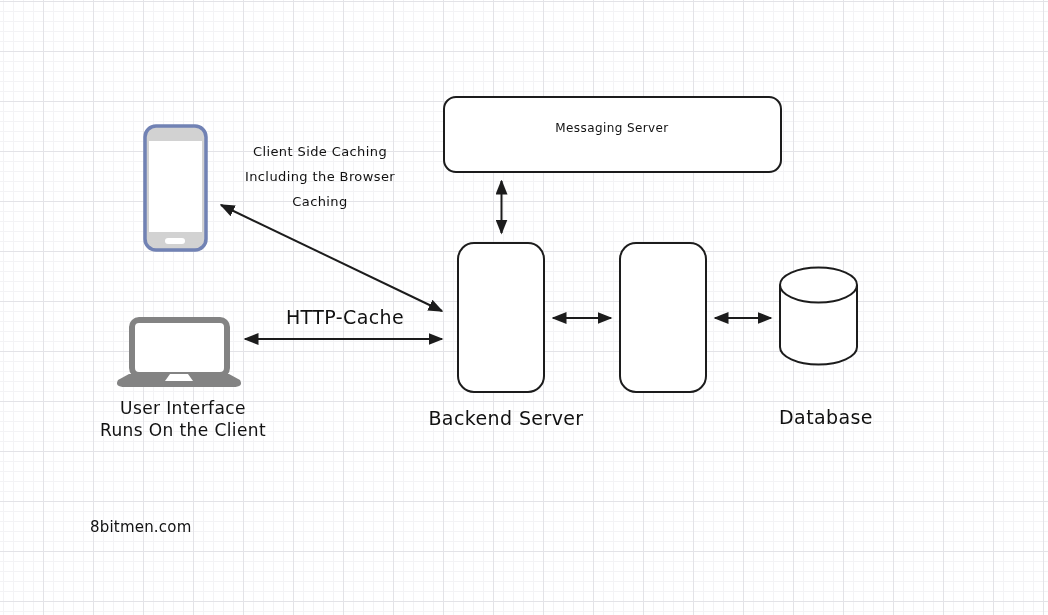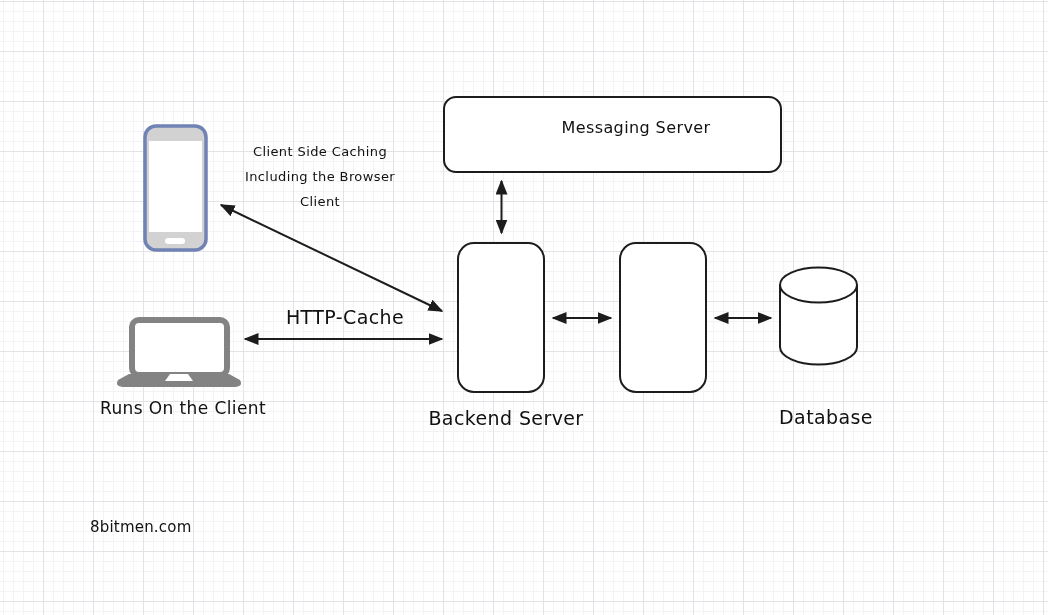--- a/index.html
+++ b/index.html
@@ -38,23 +38,22 @@
     color: #111111;
   }
   .centered { transform: translateX(-50%); text-align: center; }
   .annotation { font-size: 13px; line-height: 25px; }
   .node-label { font-size: 19px; }
   .box-text {
     position: absolute;
     left: 443px; top: 97px;
     width: 338px; height: 61px;
     display: flex; align-items: center; justify-content: center;
-    font-size: 16px;
+    font-size: 12px;
     letter-spacing: 0.4px;
-    padding-left: 24px;
   }
   .http-label { font-size: 19px; top: 306px; left: 345px; }
   .ui-label { font-size: 17px; line-height: 22px; top: 397px; left: 183px; }
   .client-label { top: 139px; left: 320px; }
   .title-label { font-size: 20px; top: 515px; left: 606px; }
   .watermark-label { font-size: 15px; top: 518px; left: 90px; letter-spacing: 0.2px; }
 </style>
 </head>
 <body>
 
@@ -95,26 +94,27 @@
     <line class="arrow" x1="245" y1="339" x2="442" y2="339" marker-start="url(#ah)" marker-end="url(#ah)"></line>
     <line class="arrow" x1="553" y1="318" x2="611" y2="318" marker-start="url(#ah)" marker-end="url(#ah)"></line>
     <line class="arrow" x1="715" y1="318" x2="771" y2="318" marker-start="url(#ah)" marker-end="url(#ah)"></line>
   </svg>
 
   <div class="box-text">Messaging Server</div>
 
   <div class="label centered annotation client-label">
     <div>Client Side Caching</div>
     <div>Including the Browser</div>
-    <div>Client</div>
+    <div>Caching</div>
   </div>
 
   <div class="label centered http-label">HTTP-Cache</div>
 
   <div class="label centered ui-label">
+    <div>User Interface</div>
     <div>Runs On the Client</div>
   </div>
 
   <div class="label centered node-label" style="top:407px; left:506px;">Backend Server</div>
   <div class="label centered node-label" style="top:406px; left:826px;">Database</div>
 
   <div class="label watermark-label">8bitmen.com</div>
 
 </div>
 

